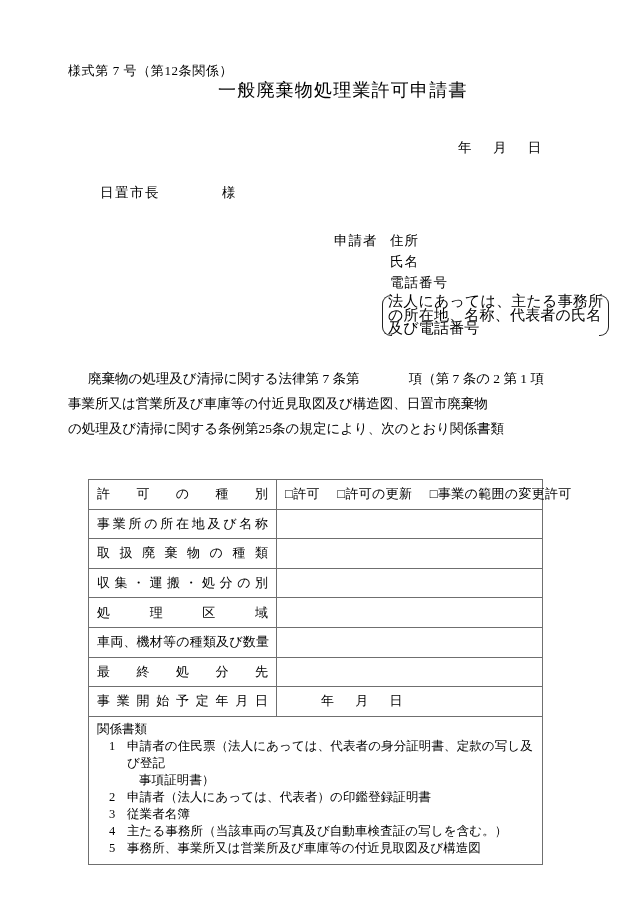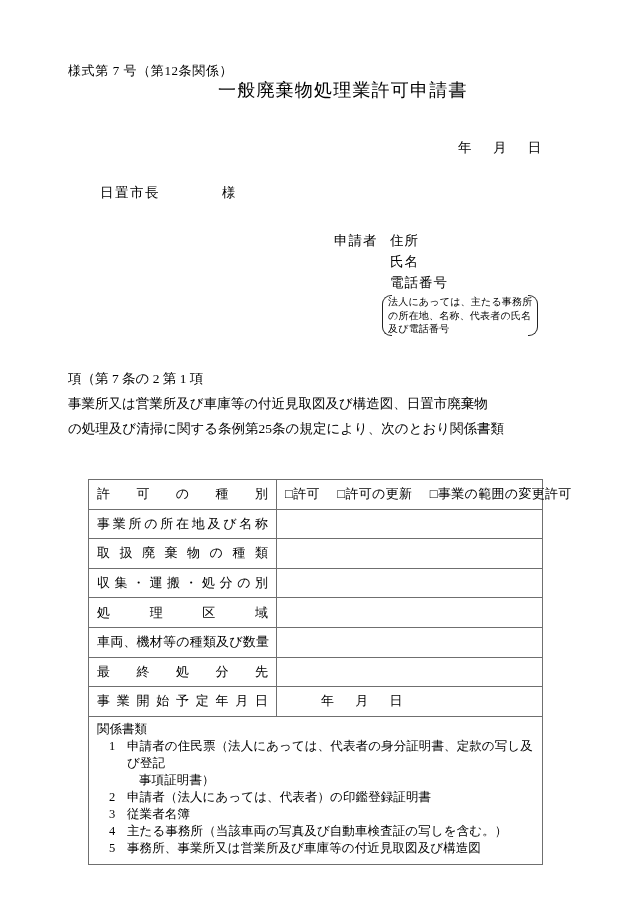--- a/index.html
+++ b/index.html
@@ -79,21 +79,21 @@
   }
   .applicant-field { letter-spacing: 1px; }
 
   
   .note {
     position: absolute;
     left: 380px;
     top: 294px;
     display: flex;
     align-items: center;
-    font-size: 10px;
+    font-size: 15px;
   }
   .note-text {
     line-height: 13.6px;
     letter-spacing: 0.2px;
     white-space: nowrap;
     padding: 1px 1px;
   }
   .note-brace {
     width: 7px;
     align-self: stretch;
@@ -254,20 +254,21 @@
     <span class="note-text">
       <span>法人にあっては、主たる事務所</span><br>
       <span>の所在地、名称、代表者の氏名</span><br>
       <span>及び電話番号</span>
     </span>
     <span class="note-brace right"></span>
   </div>
 
   <div class="body-par">
     <div class="pline just">
+      <span><span class="indent"></span><span>廃棄物の処理及び清掃に関する法律第 7 条第</span></span>
       <span>項（第 7 条の 2 第 1 項</span>
     </div>
     <div class="pline">事業所又は営業所及び車庫等の付近見取図及び構造図、日置市廃棄物</div>
     <div class="pline">の処理及び清掃に関する条例第25条の規定により、次のとおり関係書類</div>
   </div>
 
   <table class="tbl">
     <tbody>
 
       <tr>

